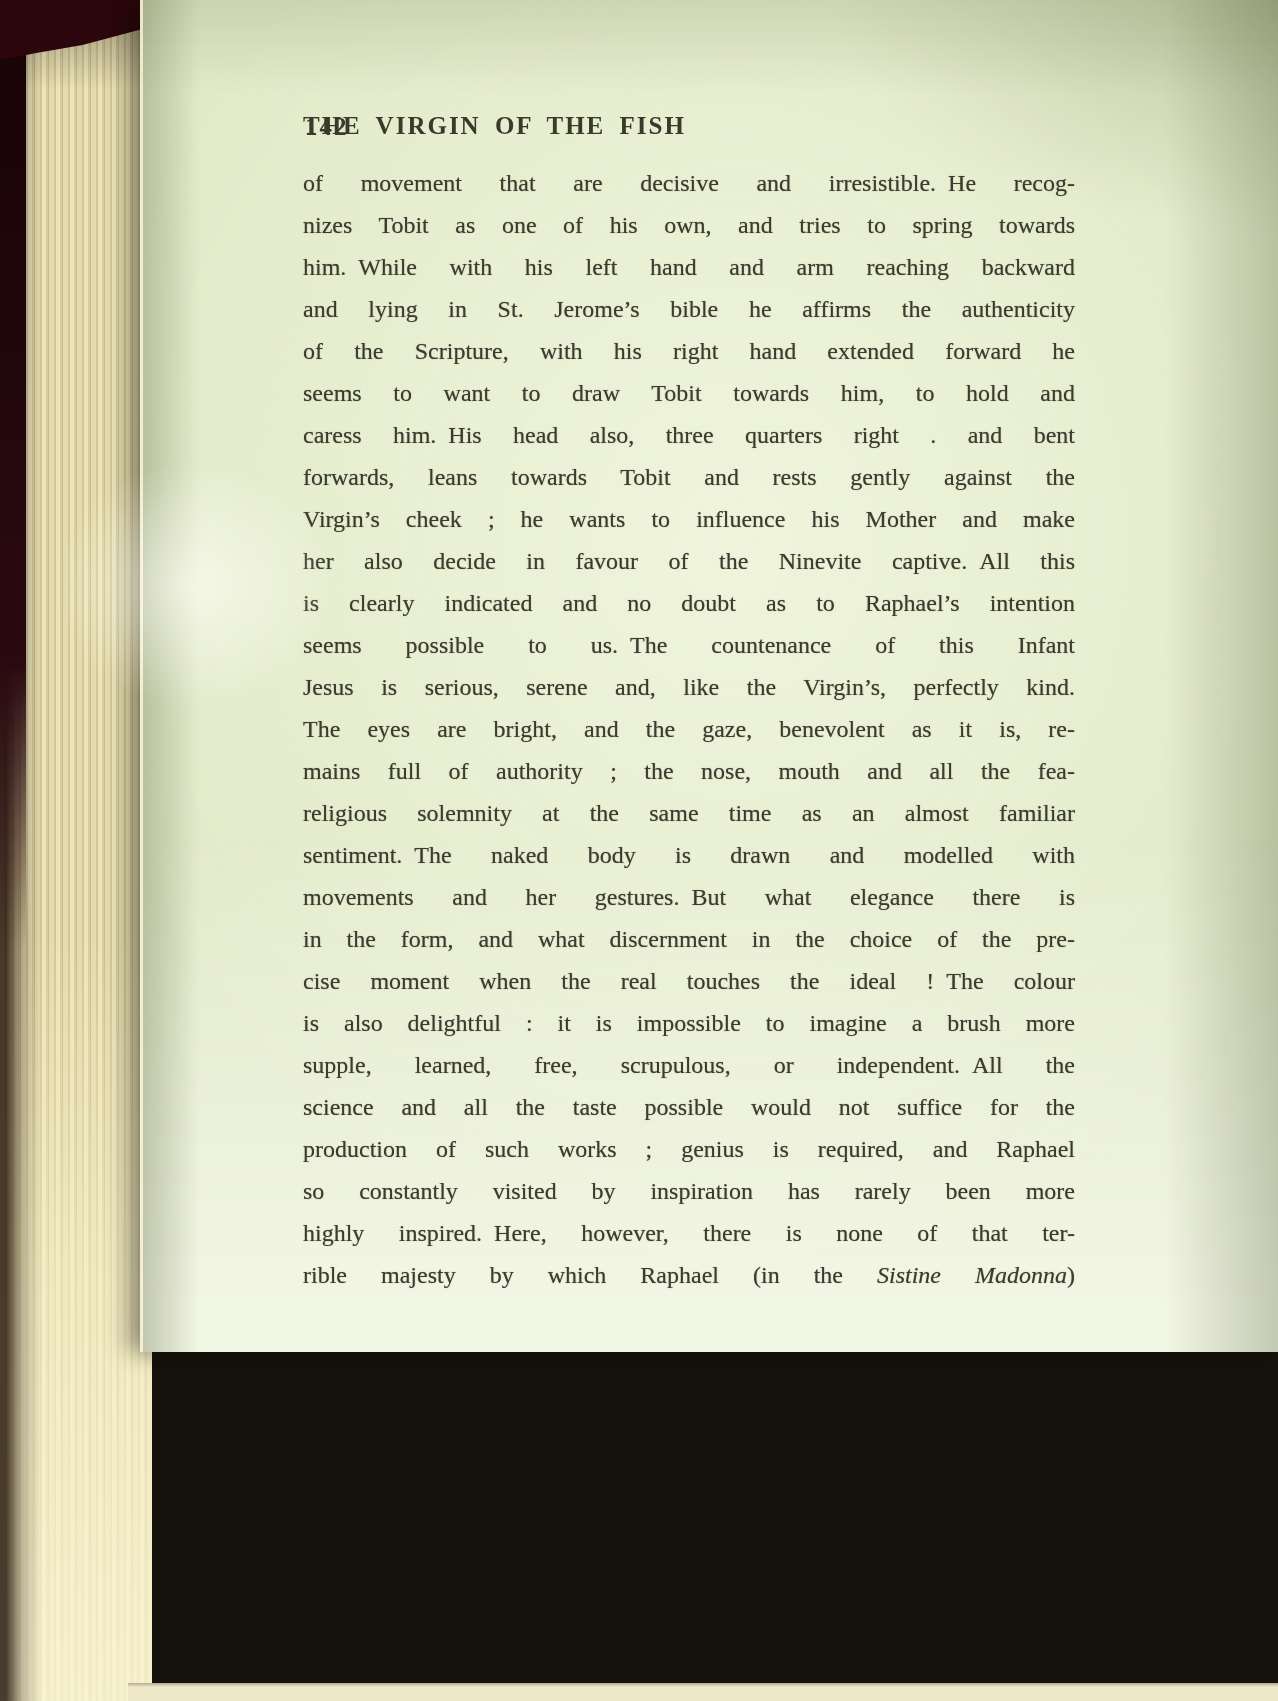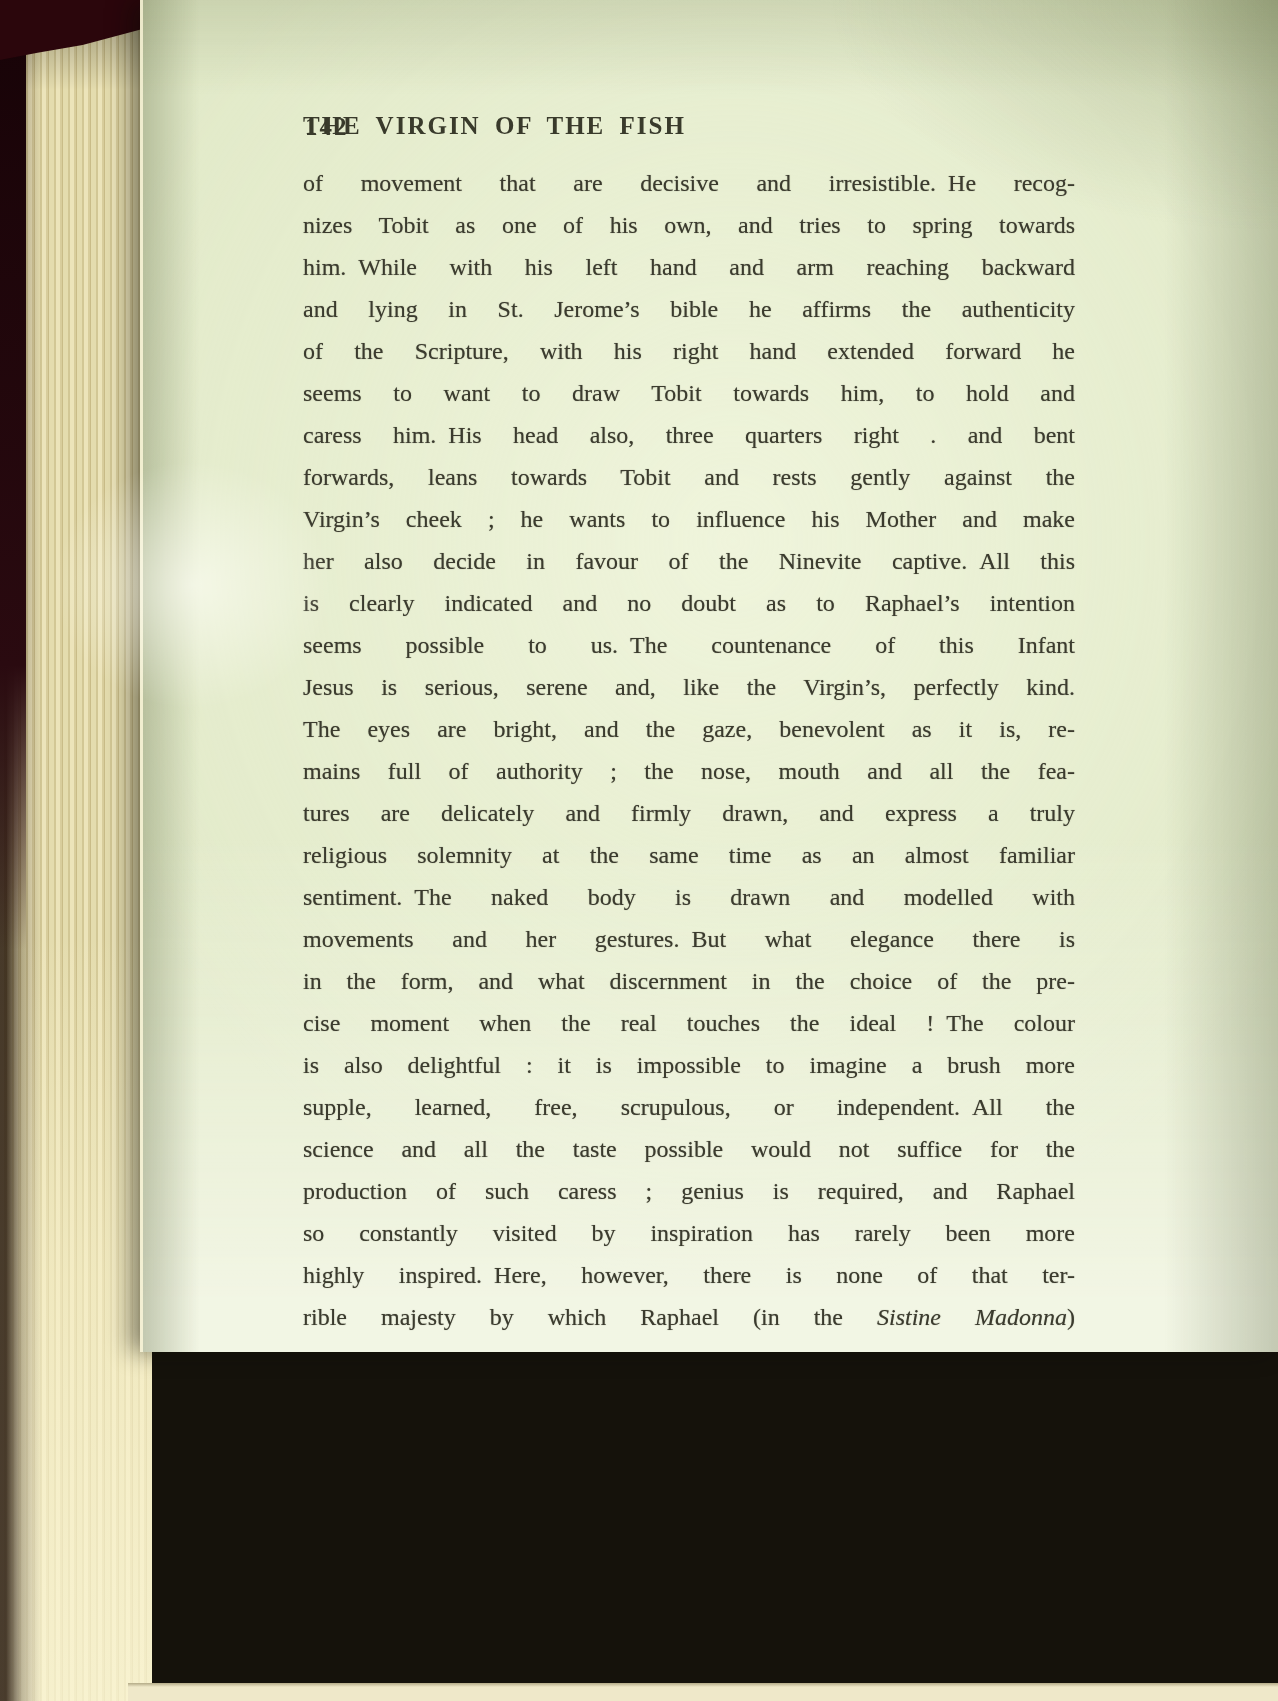--- a/index.html
+++ b/index.html
@@ -110,30 +110,29 @@
         <div class="body-line">seems to want to draw Tobit towards him, to hold and</div>
         <div class="body-line">caress him. His head also, three quarters right . and bent</div>
         <div class="body-line">forwards, leans towards Tobit and rests gently against the</div>
         <div class="body-line">Virgin’s cheek ; he wants to influence his Mother and make</div>
         <div class="body-line">her also decide in favour of the Ninevite captive. All this</div>
         <div class="body-line">is clearly indicated and no doubt as to Raphael’s intention</div>
         <div class="body-line">seems possible to us. The countenance of this Infant</div>
         <div class="body-line">Jesus is serious, serene and, like the Virgin’s, perfectly kind.</div>
         <div class="body-line">The eyes are bright, and the gaze, benevolent as it is, re-</div>
         <div class="body-line">mains full of authority ; the nose, mouth and all the fea-</div>
-        <div class="body-line">tures are delicately and firmly drawn, and express a truly</div>
         <div class="body-line">religious solemnity at the same time as an almost familiar</div>
         <div class="body-line">sentiment. The naked body is drawn and modelled with</div>
         <div class="body-line">movements and her gestures. But what elegance there is</div>
         <div class="body-line">in the form, and what discernment in the choice of the pre-</div>
         <div class="body-line">cise moment when the real touches the ideal ! The colour</div>
         <div class="body-line">is also delightful : it is impossible to imagine a brush more</div>
         <div class="body-line">supple, learned, free, scrupulous, or independent. All the</div>
         <div class="body-line">science and all the taste possible would not suffice for the</div>
-        <div class="body-line">production of such caress ; genius is required, and Raphael</div>
+        <div class="body-line">production of such works ; genius is required, and Raphael</div>
         <div class="body-line">so constantly visited by inspiration has rarely been more</div>
         <div class="body-line">highly inspired. Here, however, there is none of that ter-</div>
         <div class="body-line"><span>rible majesty by which Raphael (in the </span><span class="italic">Sistine Madonna</span><span>)</span></div>
       </div>
 
     </div>
   </div>
 
   <div class="page-haze"></div>
   <div class="page-edges-bottom"></div>

